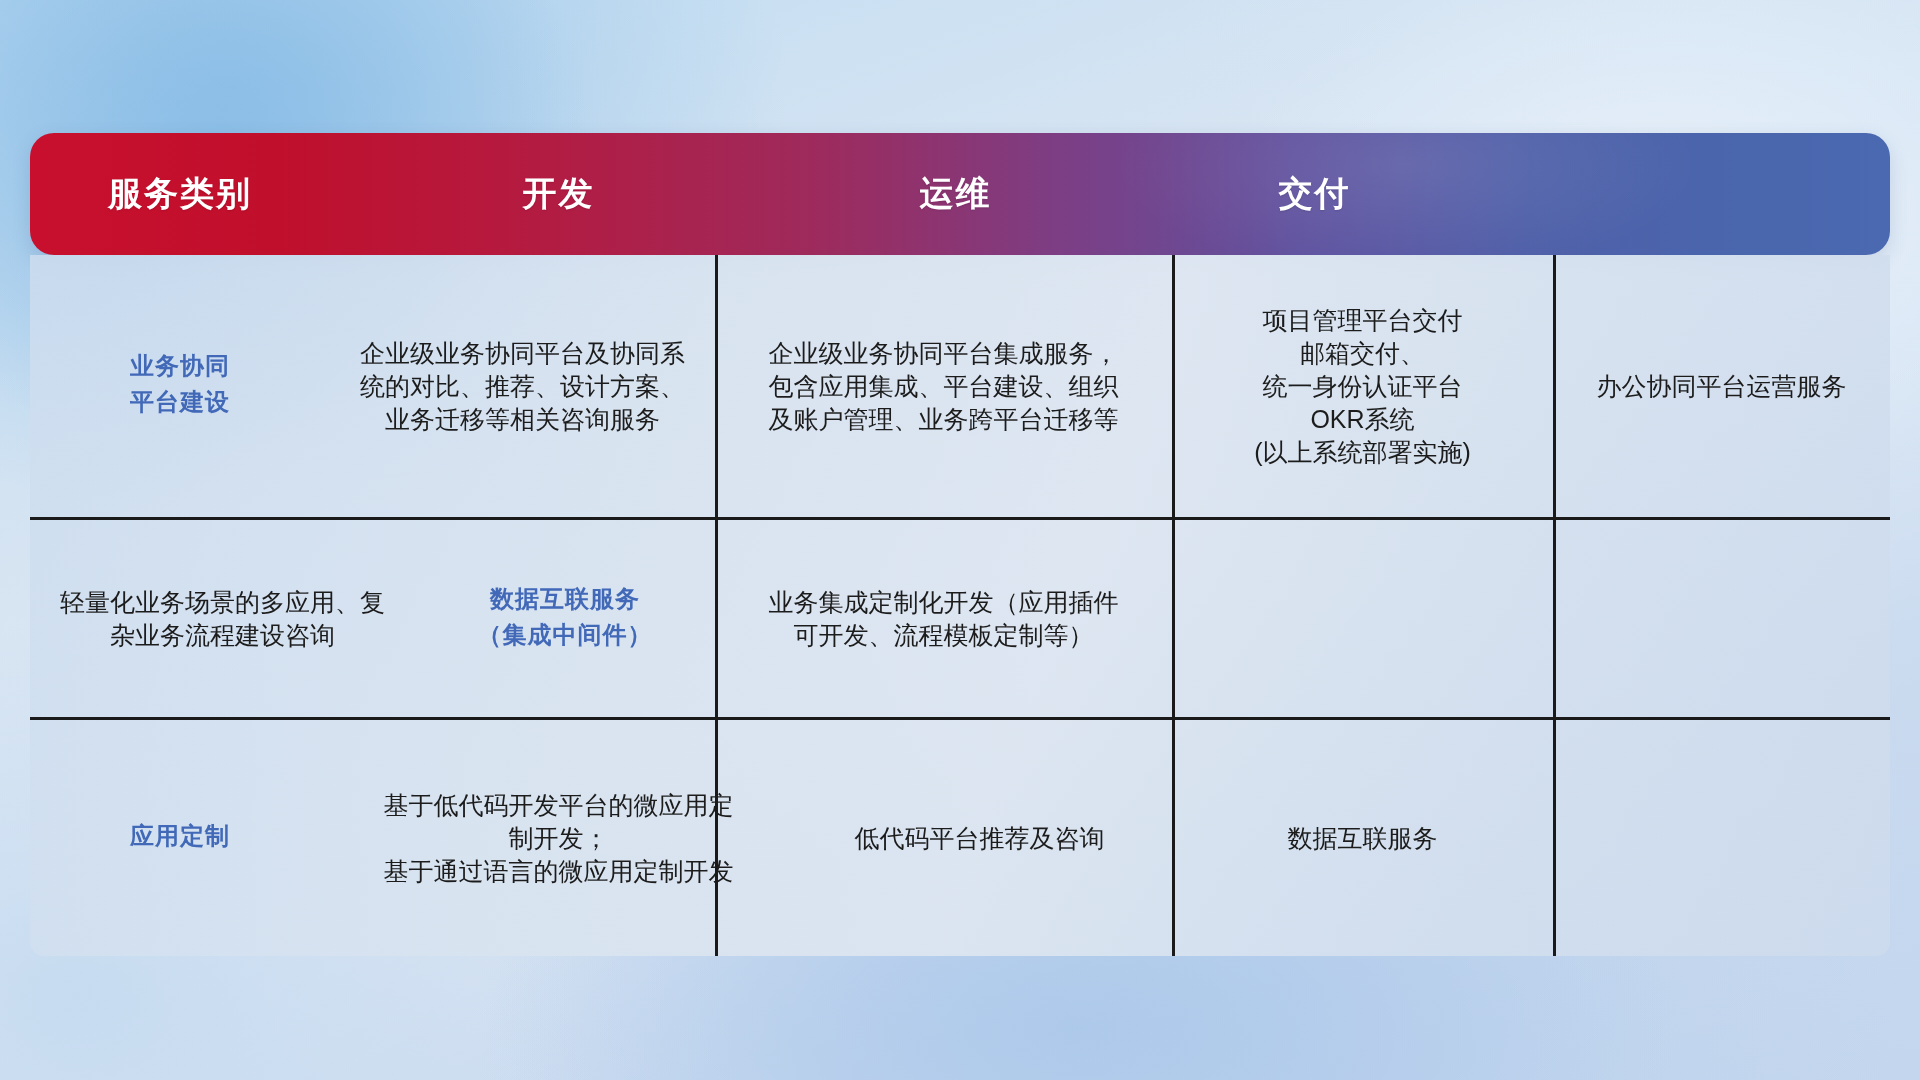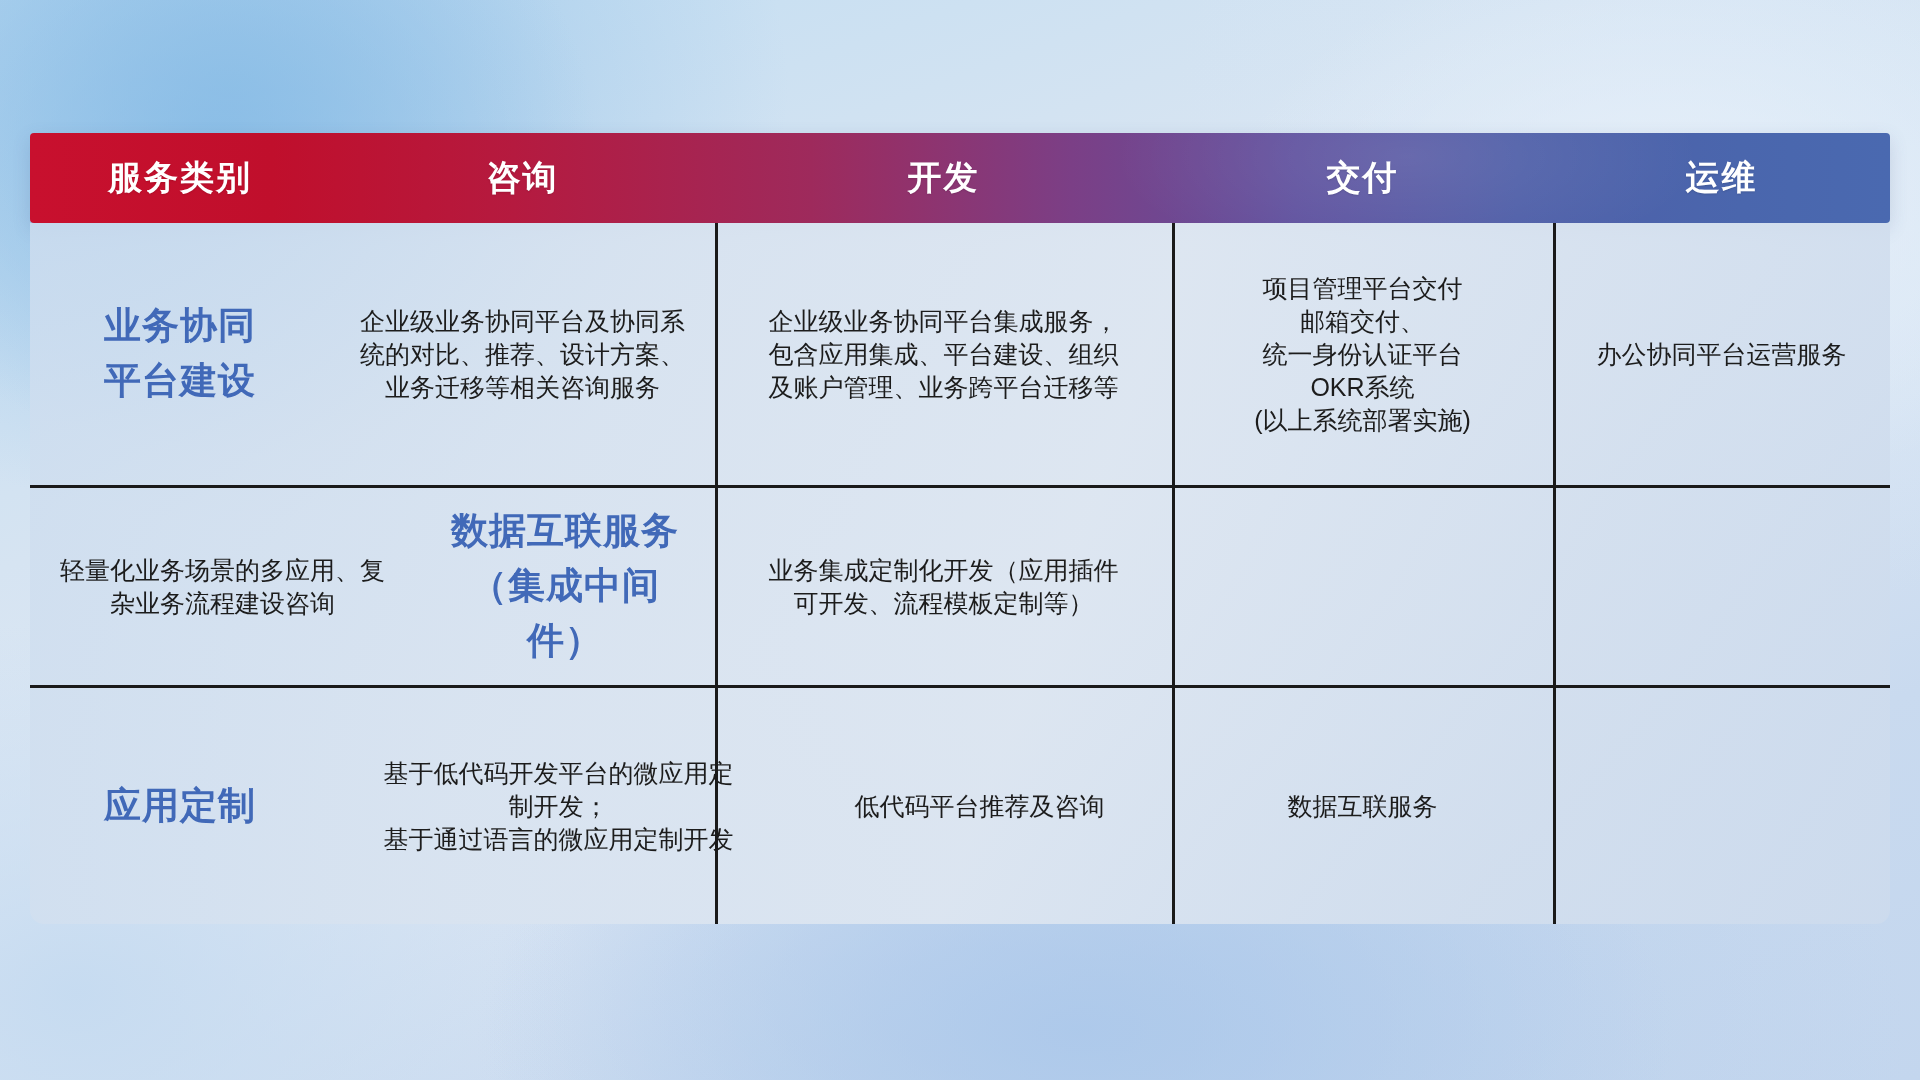--- a/index.html
+++ b/index.html
@@ -53,22 +53,22 @@
   .table-wrap {
     position: absolute;
     left: 30px;
     top: 133px;
     width: 1860px;
   }
 
   
   .thead {
     display: flex;
-    height: 90px;
-    border-radius: 4px;
+    height: 122px;
+    border-radius: 24px;
     background: linear-gradient(90deg,
         #c8102e 0%,
         #c00f2c 13%,
         #b51a3f 26%,
         #9e2a5c 42%,
         #7b3f86 56%,
         #60529f 68%,
         #4f5fa8 80%,
         #4a66ad 92%,
         #4a69b0 100%);
@@ -119,23 +119,24 @@
     padding: 10px 20px;
     text-align: center;
     color: #1c1c1c;
     font-size: 25px;
     line-height: 1.32;
     white-space: pre-line;
   }
   .td.cat {
     color: #4169b8;
     font-weight: bold;
-    font-size: 37px;
+    font-size: 24px;
     line-height: 1.48;
     letter-spacing: 1px;
+    font-family: Liberation Mono, monospace;
   }
 
   
   .c0 { width: 300px; }
   .c1 { width: 385px; }
   .c2 { width: 457px; }
   .c3 { width: 381px; }
   .c4 { width: 337px; }
 
   
@@ -164,24 +165,23 @@
 
 <div class="page">
   <div class="glow-a"></div>
   <div class="glow-b"></div>
   <div class="glow-c"></div>
 
   <div class="table-wrap">
 
     <div class="thead">
       <div class="th c0">服务类别</div>
-      <div class="th c1">咨询</div>
       <div class="th c2">开发</div>
+      <div class="th c4">运维</div>
       <div class="th c3">交付</div>
-      <div class="th c4">运维</div>
     </div>
 
     <div class="tbody">
 
       <div class="trow r1">
         <div class="td cat c0">业务协同
 平台建设</div>
         <div class="td c1">企业级业务协同平台及协同系
 统的对比、推荐、设计方案、
 业务迁移等相关咨询服务</div>

